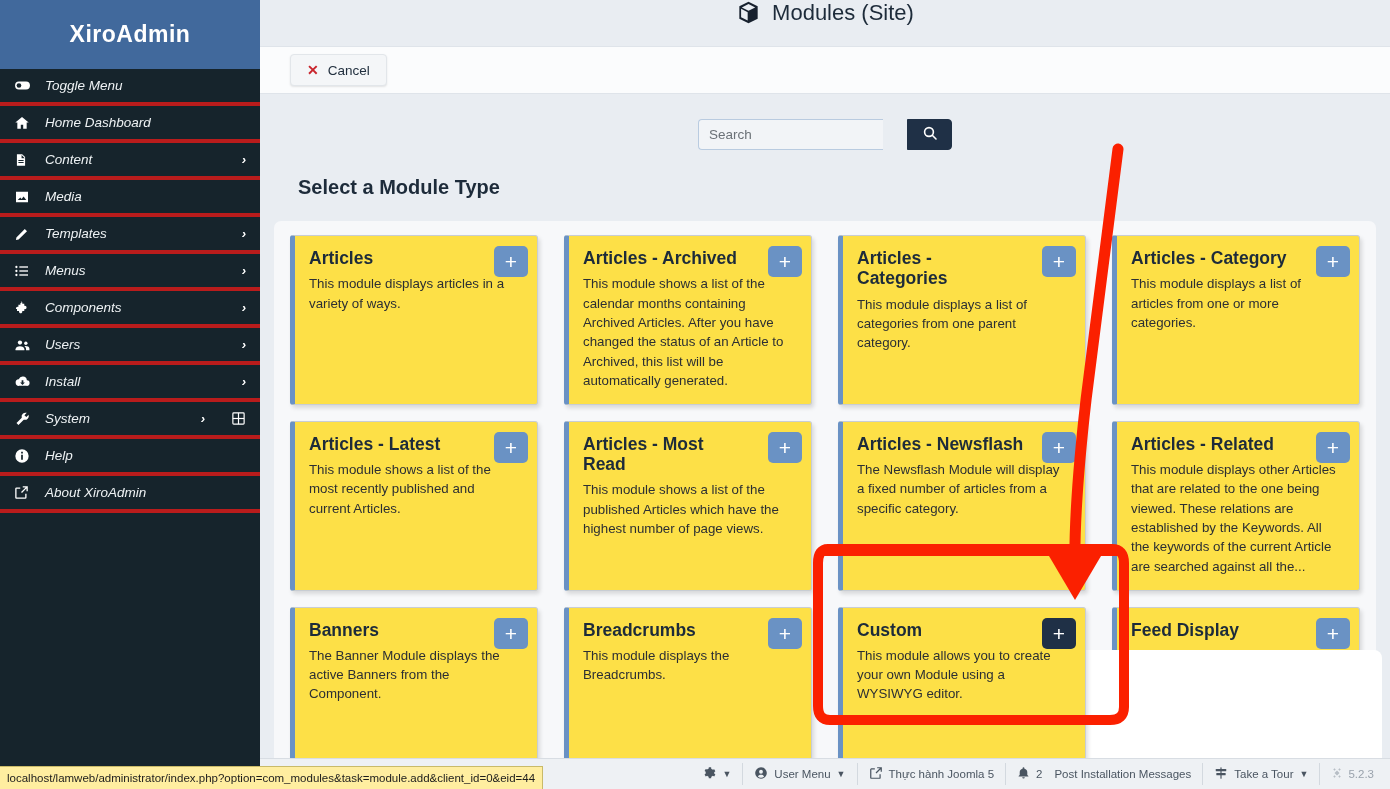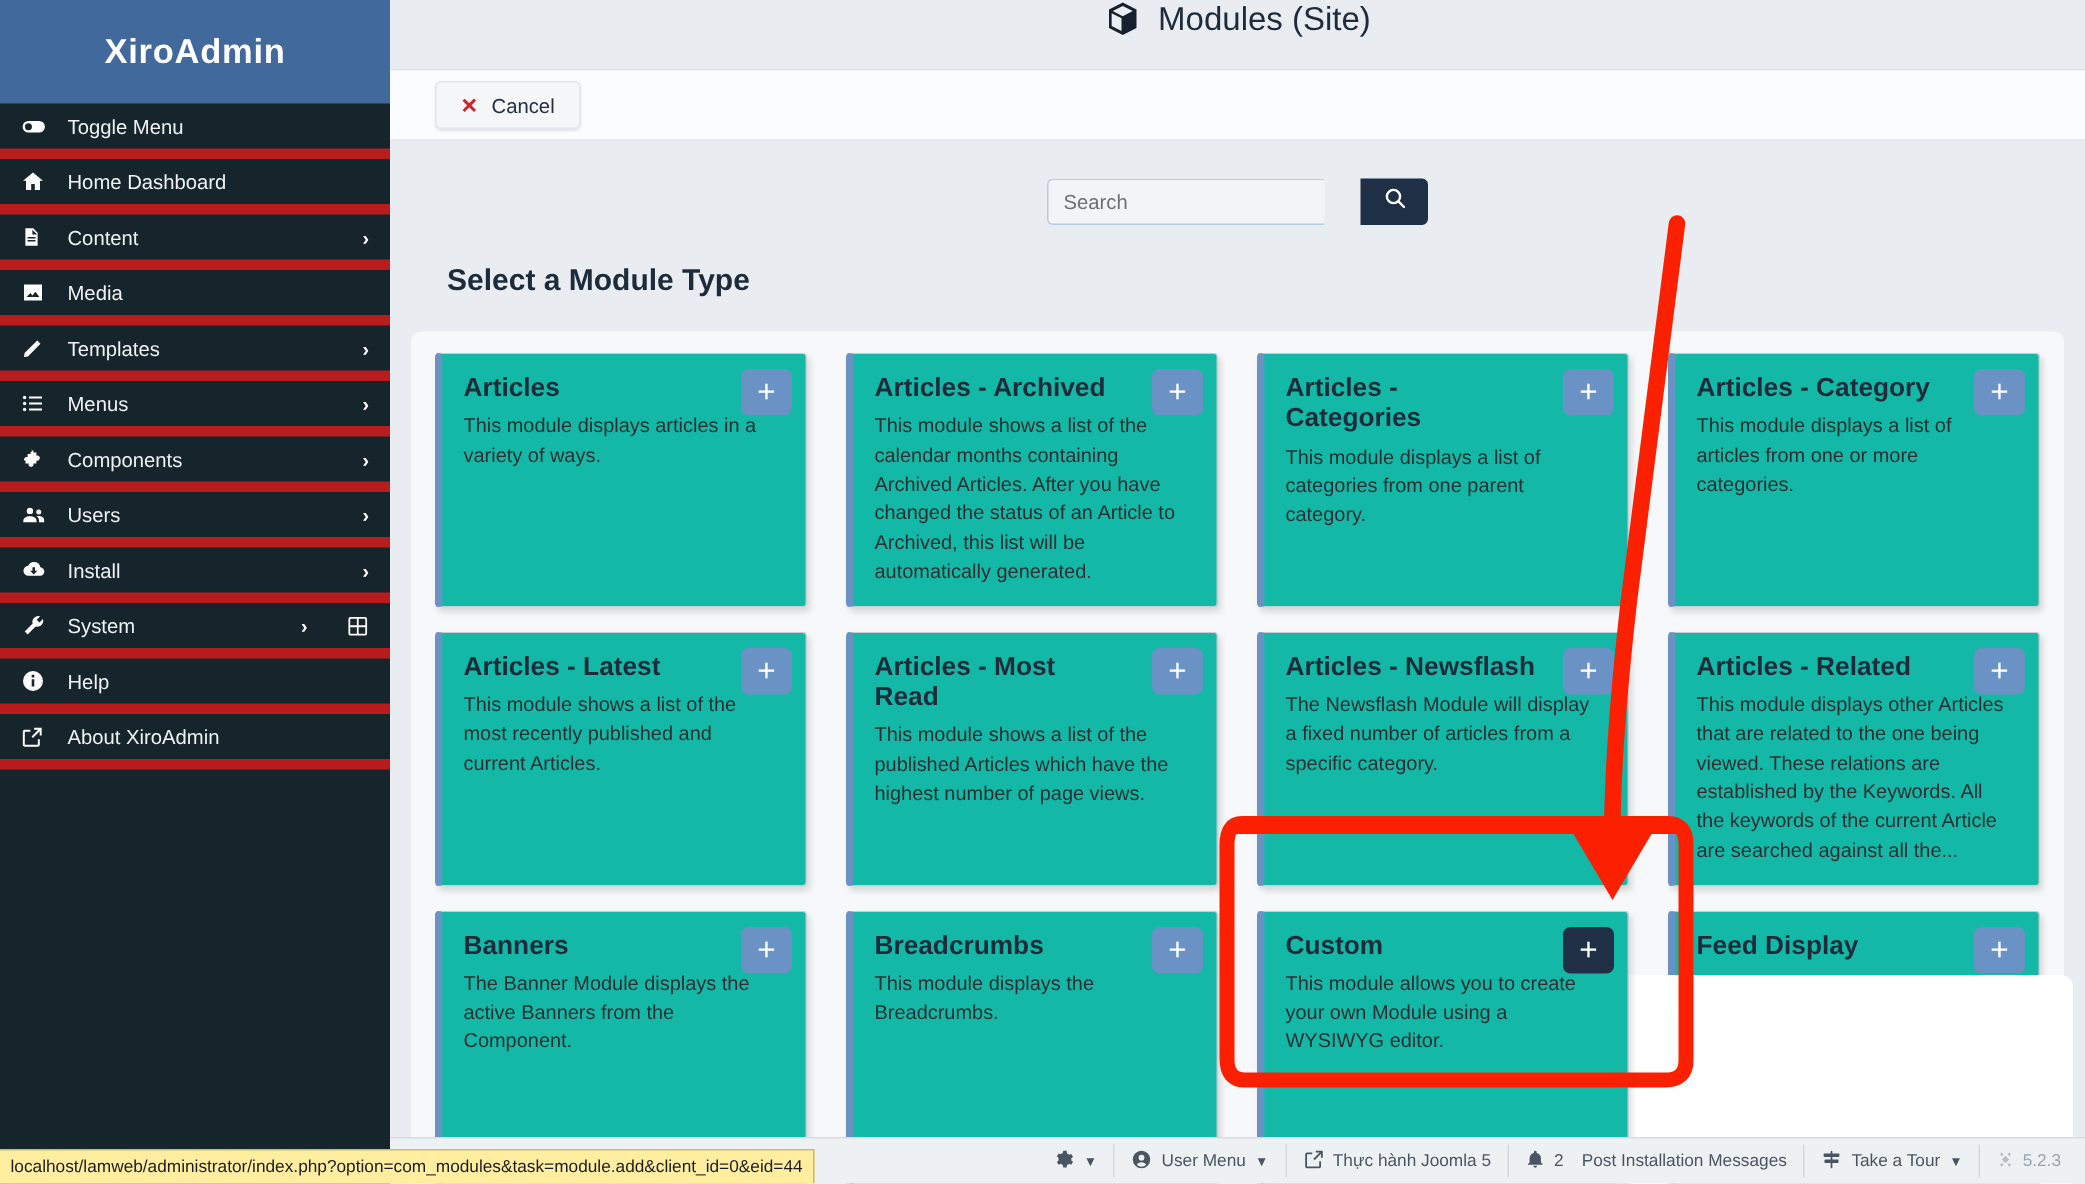--- a/index.html
+++ b/index.html
@@ -27,23 +27,24 @@
     font-size: 23px;
     font-weight: bold;
     letter-spacing: .5px;
   }
   .nav-item {
     height: 37px;
     display: flex; align-items: center;
     padding: 0 14px 0 14px;
     color: #eef2f4;
     font-size: 13.5px;
-    border-bottom: 7px solid #b91c1c;
+    border-bottom: 4px solid #b91c1c;
     position: relative;
     cursor: pointer;
+    font-style: italic;
   }
   .nav-item .ico {
     width: 22px; height: 16px; flex: 0 0 22px;
     display: flex; align-items: center; justify-content: flex-start;
     margin-right: 9px;
     color: #ffffff;
   }
   .nav-item .ico svg { display:block; }
   .nav-item .label { flex: 1 1 auto; white-space: nowrap; }
   .nav-item .chev {
@@ -141,21 +142,21 @@
     padding: 14px 0 0 0;
   }
   .cards-grid {
     display: grid;
     grid-template-columns: repeat(4, 1fr);
     gap: 16px 26px;
     padding: 0 16px;
   }
   .card {
     position: relative;
-    background: #14b8a6;
+    background: #fde047;
     border: 1px solid #c8cdd3;
     border-left: 5px solid #6a92c4;
     border-radius: 3px;
     box-shadow: 2px 3px 4px rgba(0,0,0,.13);
     padding: 12px 14px 14px 14px;
     min-height: 160px;
     cursor: pointer;
   }
   .card.short { min-height: 94px; }
   .card h3 {

